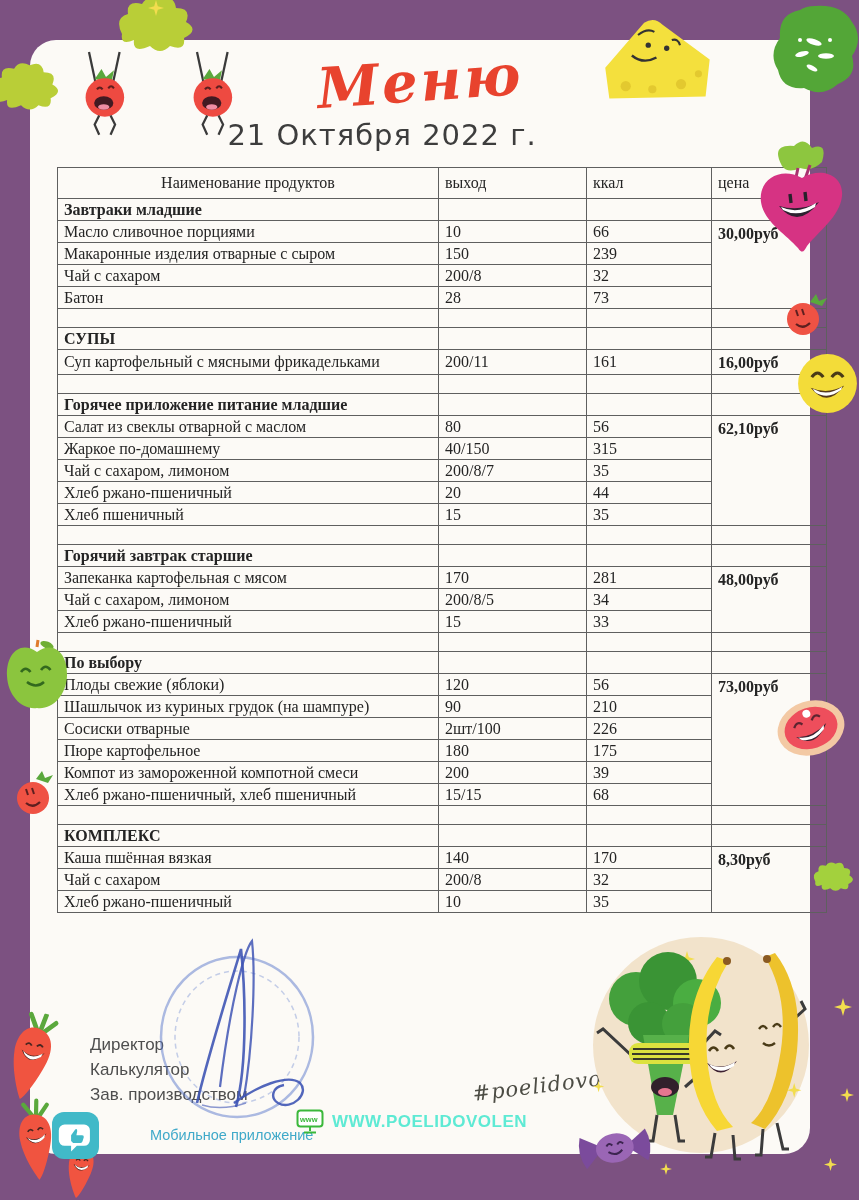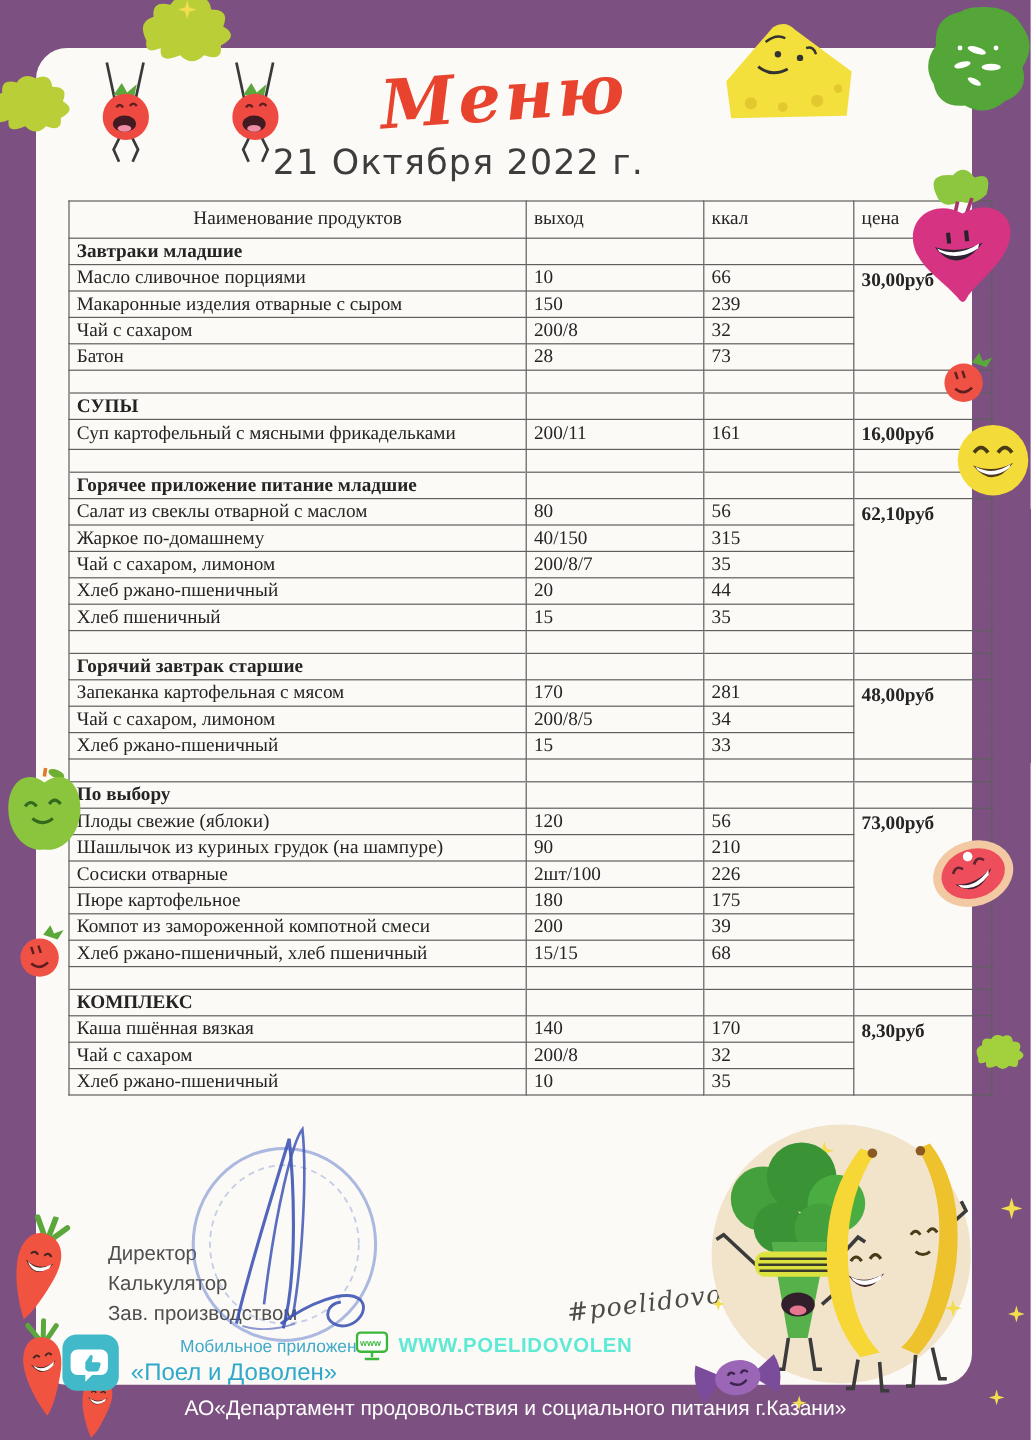--- a/index.html
+++ b/index.html
@@ -270,37 +270,35 @@
 
   <div class="app-block" style="left:52px;top:1112px;position:absolute;">
     <div class="app-icon">
       <svg width="36" height="36" viewBox="0 0 44 44">
         <path d="M8 8 h24 a7 7 0 0 1 7 7 v12 a7 7 0 0 1 -7 7 h-9 l-7 7 v-7 h-8 a7 7 0 0 1 -7 -7 v-12 a7 7 0 0 1 7 -7 Z" fill="#fff"></path>
         <path d="M16 28 v-7 l5 -7 q2.5 -1.5 2.5 2 l-1 5 h7 q2.5 0 2 2.5 l-1.5 5 q-.5 2 -2.5 2 h-9 Z" fill="#41b9c8"></path>
       </svg>
     </div>
     <div>
       <div class="app-caption">Мобильное приложение</div>
-      <div class="app-name">«Поел и Доволен»</div>
     </div>
   </div>
 
   <div class="contact-col" style="left:296px;top:1108px;position:absolute;">
     <div class="contact-row">
       <svg width="28" height="26" viewBox="0 0 28 26">
         <rect x="1.5" y="1.5" width="25" height="16" rx="3" fill="#fff" stroke="#3bb83b" stroke-width="2"></rect>
         <text x="4" y="13" font-family="Liberation Sans, sans-serif" font-size="7.5" font-weight="bold" fill="#3bb83b">www</text>
         <line x1="14" y1="18" x2="14" y2="22" stroke="#3bb83b" stroke-width="2"></line>
         <line x1="8" y1="23.5" x2="20" y2="23.5" stroke="#3bb83b" stroke-width="2"></line>
       </svg>
       <span class="website">WWW.POELIDOVOLEN</span>
     </div>
   </div>
 
-  <div class="org-line">АО«Департамент продовольствия и социального питания г.Казани»</div>
 
   <svg class="deco" style="left:112px;top:-6px;" width="92" height="62" viewBox="0 0 92 62">
     <path d="M10 40 Q2 24 16 20 Q14 6 30 10 Q36 0 48 6 Q62 0 64 14 Q80 14 74 28 Q88 36 72 44 Q74 58 58 52 Q48 62 38 52 Q20 60 22 46 Q8 52 10 40 Z" fill="#b9ce37"></path>
   </svg>
   <svg class="deco" style="left:-12px;top:52px;" width="80" height="70" viewBox="0 0 92 62">
     <path d="M10 40 Q2 24 16 20 Q14 6 30 10 Q36 0 48 6 Q62 0 64 14 Q80 14 74 28 Q88 36 72 44 Q74 58 58 52 Q48 62 38 52 Q20 60 22 46 Q8 52 10 40 Z" fill="#b9ce37"></path>
   </svg>
   <svg class="deco" style="left:148px;top:0px;" width="16" height="16" viewBox="0 0 16 16">
     <path d="M8 0 L9.8 6.2 L16 8 L9.8 9.8 L8 16 L6.2 9.8 L0 8 L6.2 6.2 Z" fill="#f2dd4e"></path>
   </svg>

